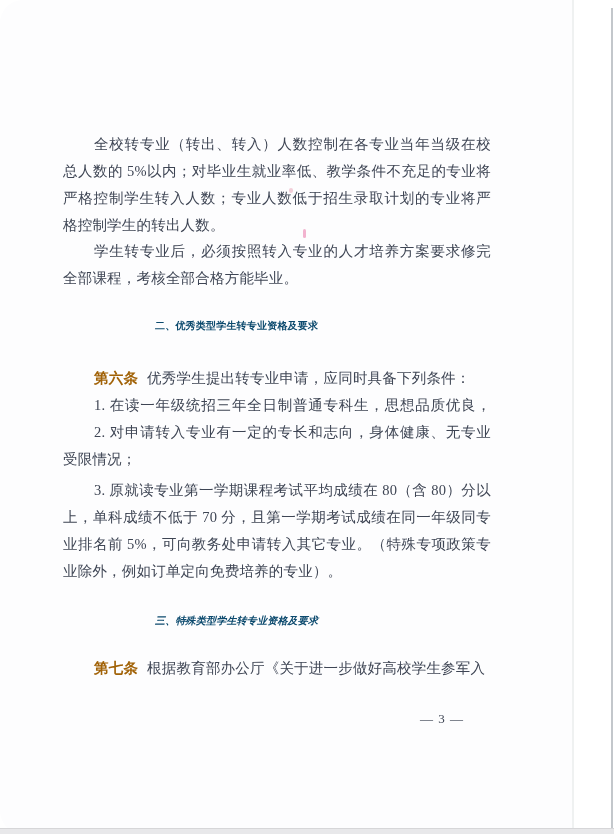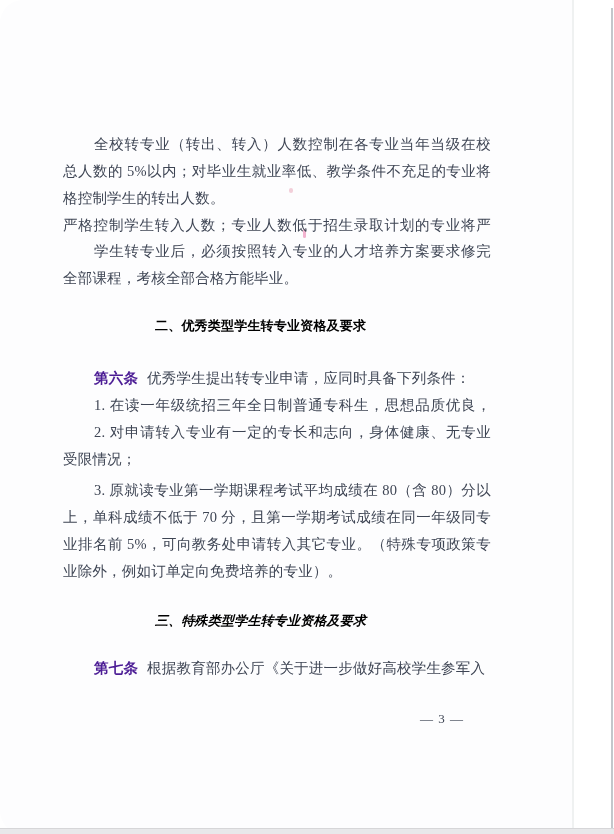--- a/index.html
+++ b/index.html
@@ -55,29 +55,29 @@
     left: 63px; top: 0;
     width: 428px;
     color: #3e4554;
     font-size: 14.5px;
     line-height: 27px;
     letter-spacing: 0.2px;
   }
   .ln { min-height: 27px; }
   .j { text-align: justify; text-align-last: justify; }
   .indent { padding-left: 31px; }
-  .bold { font-weight: 700; color: #4c1d95; }
+  .bold { font-weight: 700; color: #a16207; }
   .art-text { padding-left: 9px; }
 
   .para-quota   { margin-top: 131px; }
   .para-plan    { margin-top: 0; font-family: Liberation Mono, monospace; }
   .heading {
     font-weight: 700;
-    color: #000000;
-    font-size: 13px;
+    color: #0c4a6e;
+    font-size: 10px;
     line-height: 25px;
     padding-left: 92px;
     letter-spacing: 0.2px;
   }
   .h-excellent  { margin-top: 20px; }
   .art6         { margin-top: 27px; }
   .items        { margin-top: 0; }
   .item3        { margin-top: 4px; }
   .h-special    { margin-top: 23px; font-style: italic; }
   .art7         { margin-top: 22px; }
@@ -100,22 +100,22 @@
   <div class="edge-right"></div>
   <div class="edge-bottom"></div>
   <div class="speck speck1"></div>
   <div class="speck speck2"></div>
 
   <div class="content">
 
     <div class="para-quota">
       <div class="ln j indent">全校转专业（转出、转入）人数控制在各专业当年当级在校</div>
       <div class="ln j">总人数的 5%以内；对毕业生就业率低、教学条件不充足的专业将</div>
+      <div class="ln j">严格控制学生转入人数；专业人数低于招生录取计划的专业将严</div>
       <div class="ln">格控制学生的转出人数。</div>
-      <div class="ln j">严格控制学生转入人数；专业人数低于招生录取计划的专业将严</div>
     </div>
 
     <div class="para-plan">
       <div class="ln j indent">学生转专业后，必须按照转入专业的人才培养方案要求修完</div>
       <div class="ln">全部课程，考核全部合格方能毕业。</div>
     </div>
 
     <div class="heading h-excellent">二、优秀类型学生转专业资格及要求</div>
 
     <div class="ln indent art6">

